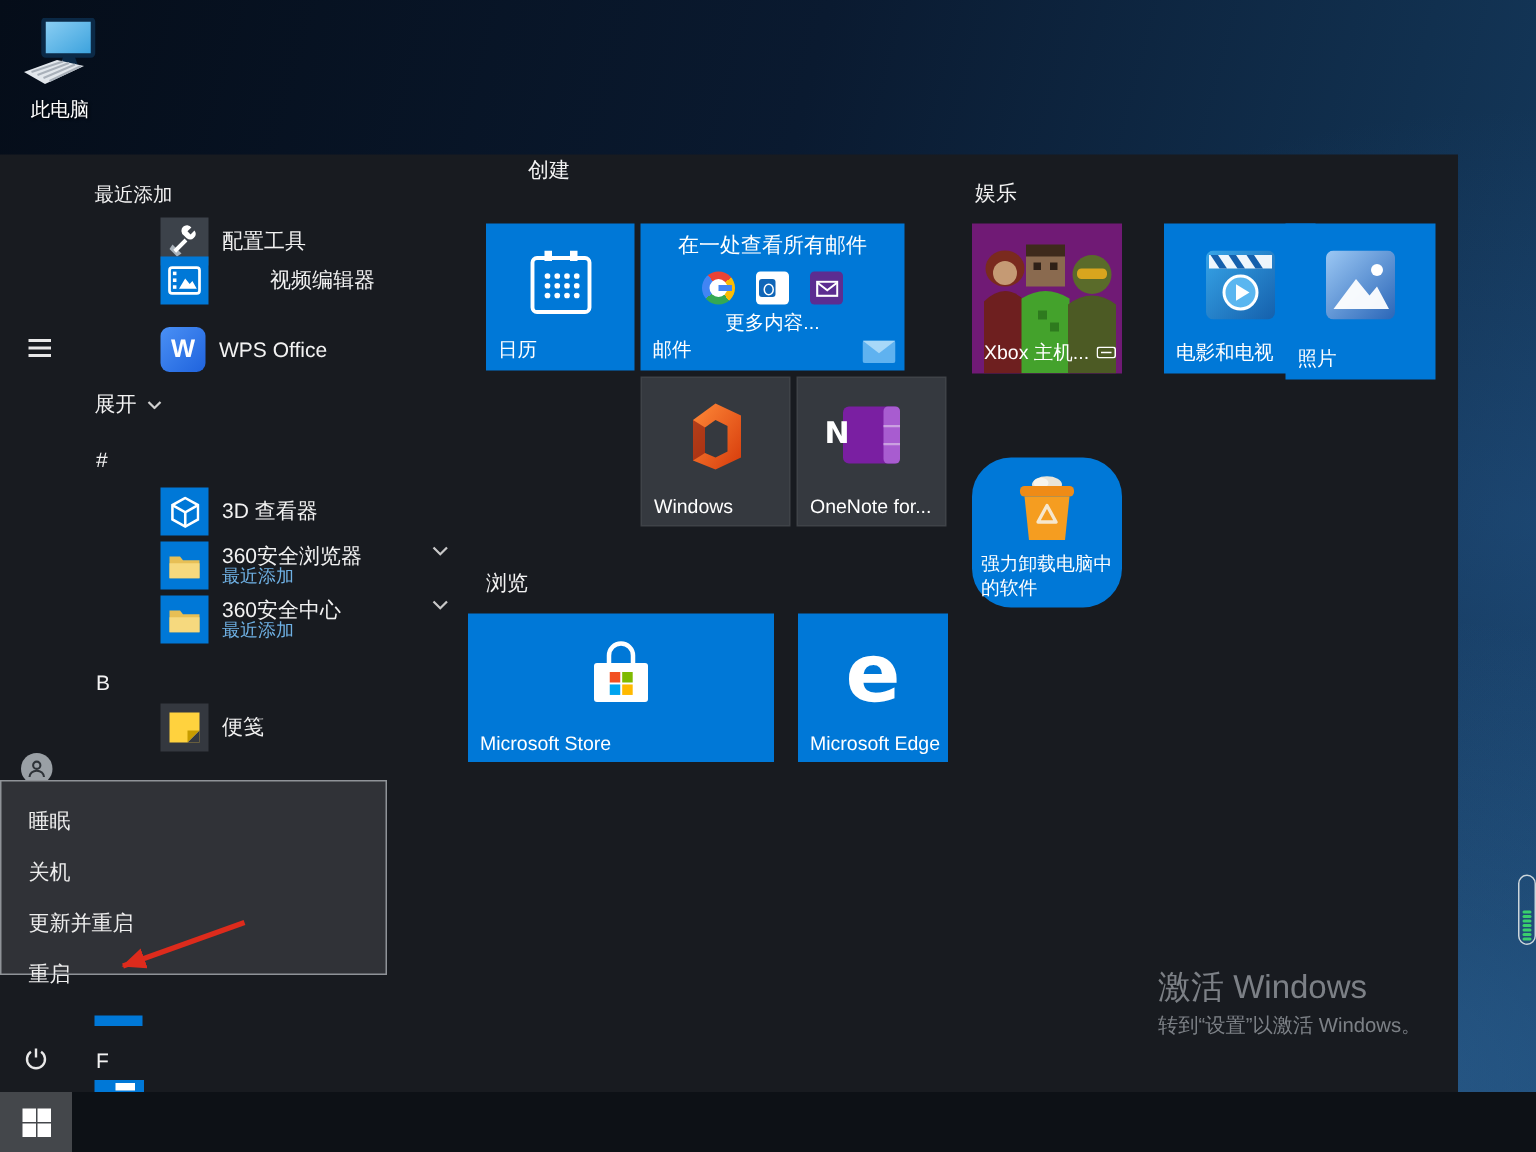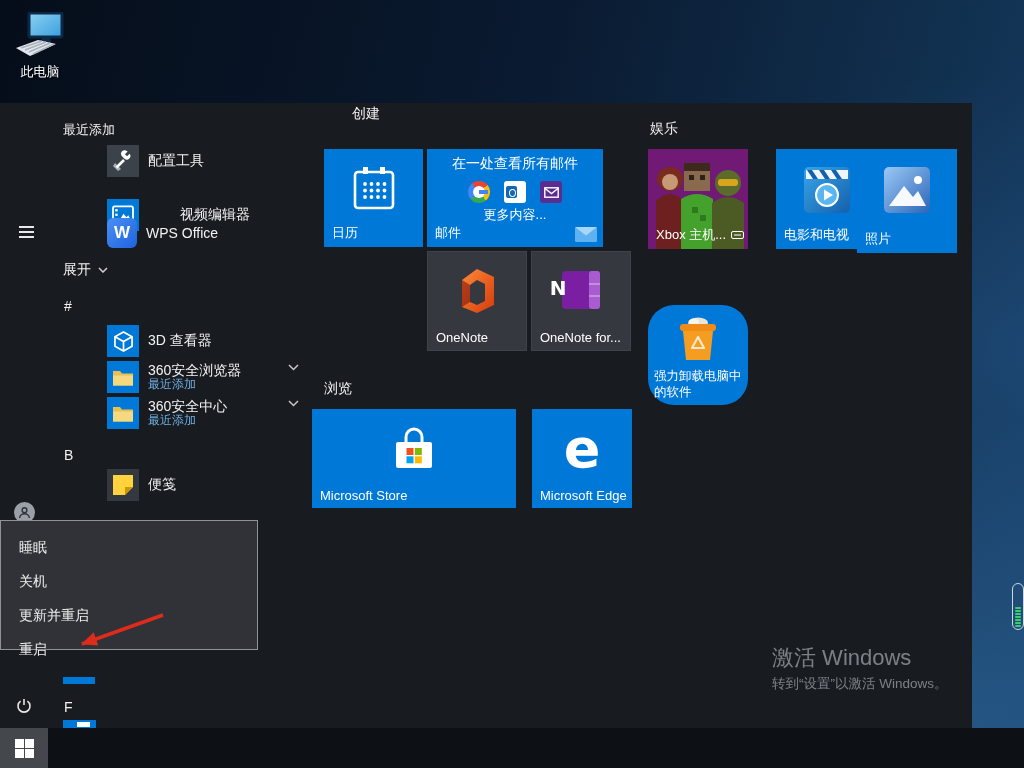--- a/index.html
+++ b/index.html
@@ -160,21 +160,21 @@
       <div class="app-tile32 dark">
         <svg width="22" height="22" viewBox="0 0 22 22">
           <polygon points="3,13 9,19 6,21 1,16" fill="#aab2ba"></polygon>
           <path d="M12,10 L4.5,17.5" stroke="#fff" stroke-width="2.6"></path>
           <path d="M11.5,9.5 a4.5,4.5 0 1 1 6.3,-6.3 l-3.2,3.2 l2.5,2.5 l3.2,-3.2 a4.5,4.5 0 0 1 -6.3,6.3 z" fill="#fff" transform="translate(1,-1) scale(0.82)"></path>
         </svg>
       </div>
       <span class="app-name">配置工具</span>
     </div>
 
-    <div class="app-row" style="top:96px;gap:41px;">
+    <div class="app-row" style="top:68px;gap:41px;">
       <div class="app-tile32">
         <svg width="24" height="20" viewBox="0 0 26 22">
           <rect x="2" y="1.5" width="22" height="19" rx="2" fill="none" stroke="#fff" stroke-width="2"></rect>
           <rect x="4.5" y="4.5" width="2.6" height="2.6" fill="#fff"></rect>
           <rect x="4.5" y="9.5" width="2.6" height="2.6" fill="#fff"></rect>
           <rect x="4.5" y="14.5" width="2.6" height="2.6" fill="#fff"></rect>
           <polygon points="9,17 13.5,9.5 16.8,13.5 18.8,11.3 22,17" fill="#fff"></polygon>
         </svg>
       </div>
       <span class="app-name">视频编辑器</span>
@@ -311,21 +311,21 @@
               <linearGradient id="goff" x1="0" y1="0" x2="1" y2="1">
             <stop offset="0" stop-color="#ff8a38"></stop>
                 <stop offset="1" stop-color="#d63a0b"></stop>
               </linearGradient>
             </defs>
           <path d="M21,1 L38,9 L38,37 L21,45 L6,39 L6,12 Z" fill="url(#goff)"></path>
           <polygon points="6,12 14,17 14,34 6,39" fill="rgba(130,20,10,0.6)"></polygon>
           <path d="M21,12 L29,16 L29,33 L21,37 L14,34 L14,17 Z" fill="#35393f"></path>
         </svg>
       </div>
-      <div class="tile-label">OneNote</div>
+      <div class="tile-label">Windows</div>
     </div>
 
     <div class="tile dark" style="left:531px; top:148px; width:100px; height:100px;">
       <div class="center-ico" style="top:17px;">
         <svg width="42" height="42" viewBox="0 0 42 42">
           <rect x="2" y="2" width="38" height="38" rx="4" fill="#7a1fa2"></rect>
           <rect x="29" y="2" width="11" height="38" rx="3" fill="#a85cd0"></rect>
           <line x1="29" y1="15" x2="40" y2="15" stroke="#caa0e0" stroke-width="1.5"></line>
           <line x1="29" y1="27" x2="40" y2="27" stroke="#caa0e0" stroke-width="1.5"></line>
         </svg>

